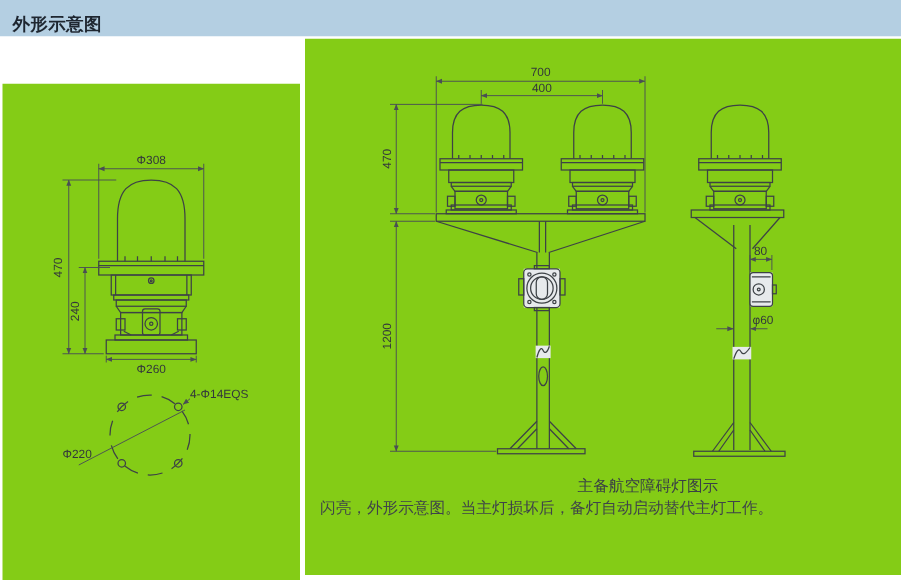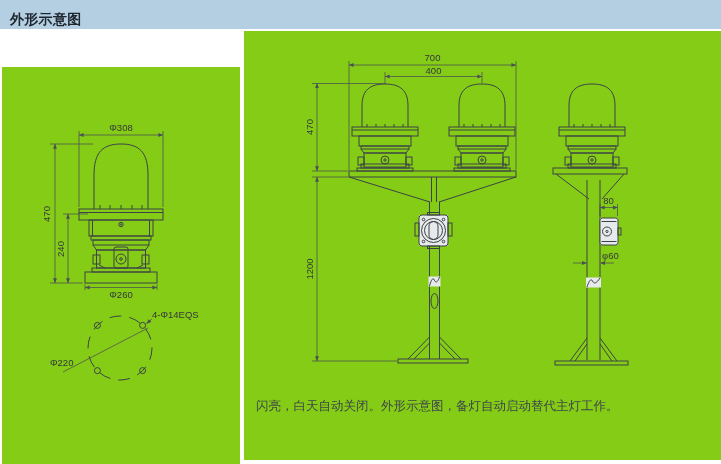--- a/index.html
+++ b/index.html
@@ -190,19 +190,20 @@
         <line class="d" x1="600.5" y1="263" x2="614" y2="263" marker-start="url(#ar2)"></line>
         <text x="602" y="259" text-anchor="start">φ60</text>
 
         <rect class="mask" x="586" y="277.5" width="15" height="10"></rect>
         <path class="o" d="M587 287 C589 281 591 278 592.5 281 C594 284 596 284 600 278"></path>
         <rect class="o" x="555" y="361" width="73" height="4"></rect>
         <path class="o" d="M587 338 L570 361 M587 344 L575 361 M600 338 L617 361 M600 344 L612 361"></path>
       </g>
     </svg>
 
+    <div class="caption">主备航空障碍灯图示</div>
 
     <div class="note">
-      <div>闪亮，白天自动关闭。外形示意图，备灯自动启动替代主灯工作。</div>
+      <div>闪亮，外形示意图。当主灯损坏后，备灯自动启动替代主灯工作。</div>
     </div>
   </div>
 
 </div>
 
 </body></html>

